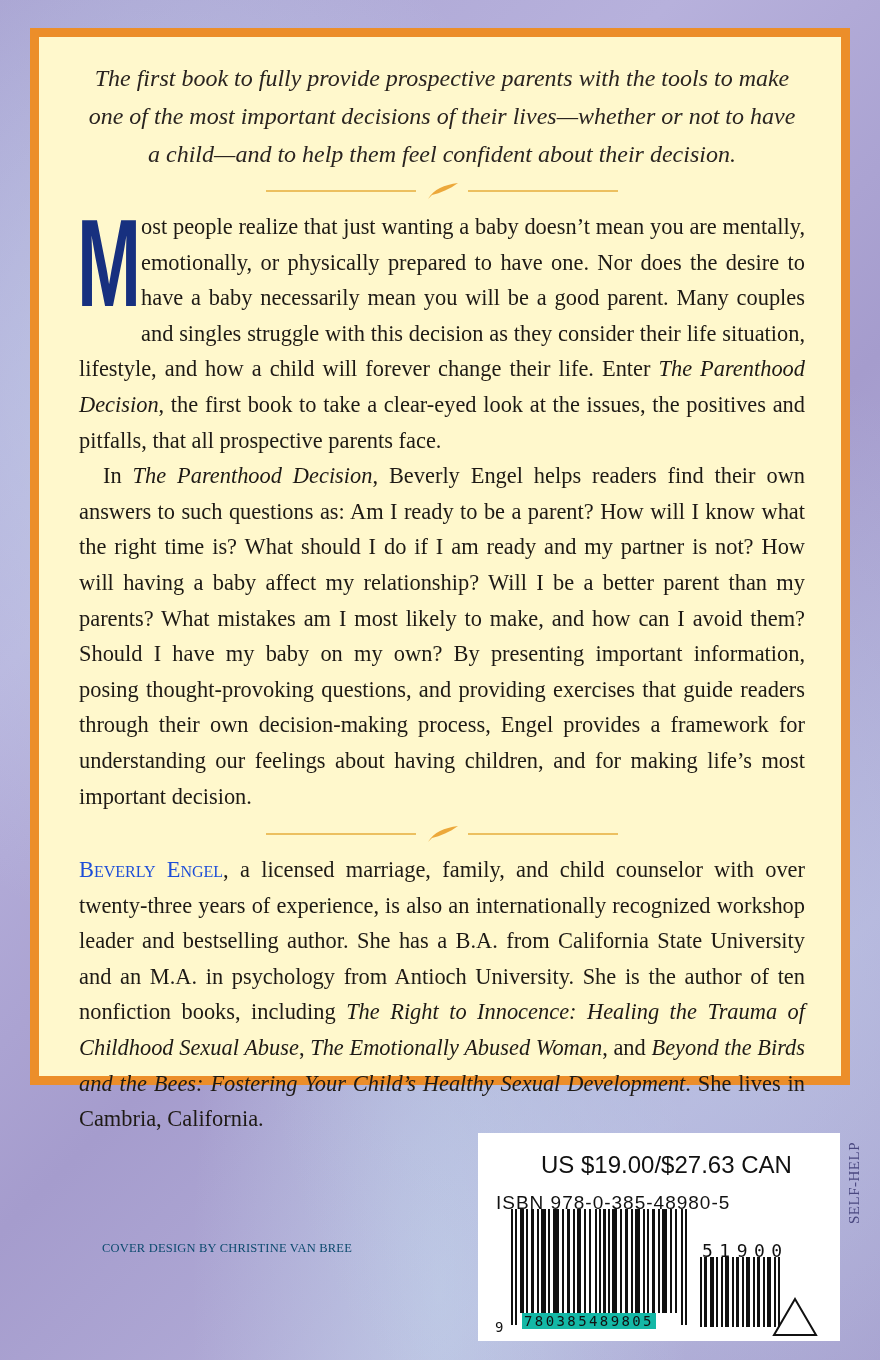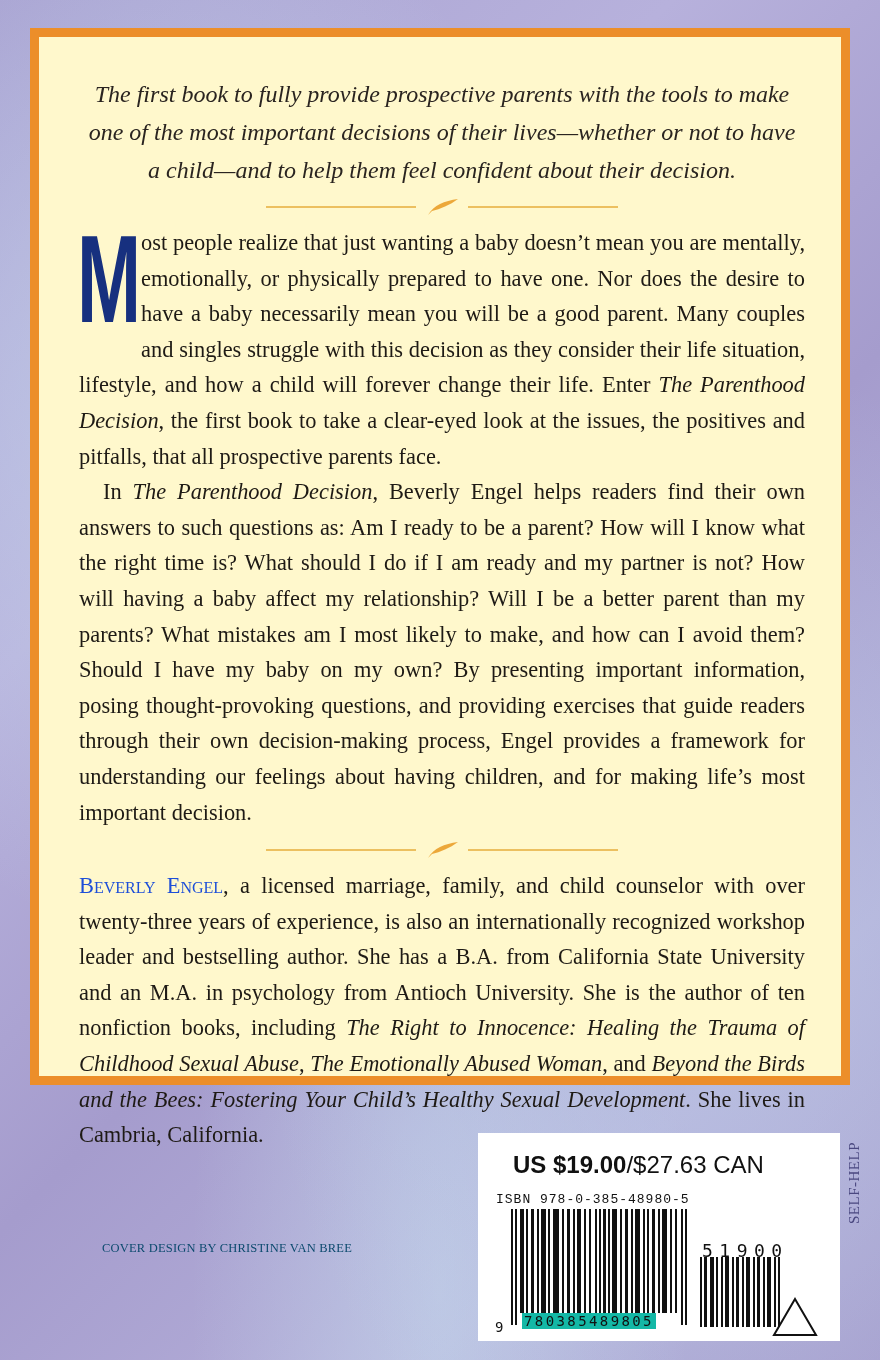--- a/index.html
+++ b/index.html
@@ -11,21 +11,21 @@
       radial-gradient(ellipse at 50% 95%, rgba(200,225,240,0.5) 0%, rgba(0,0,0,0) 40%),
       linear-gradient(135deg, #a9a3d2 0%, #b7b1dc 30%, #a59ccd 55%, #b4afd9 80%, #a69fce 100%);
     font-family: "DejaVu Serif", serif;
   }
   .frame {
     position: absolute; left: 30px; top: 28px; width: 820px; height: 1057px;
     background: #ec8e2a; box-sizing: border-box; padding: 9px;
   }
   .panel {
     width: 100%; height: 100%; background: #fff8cc; box-sizing: border-box;
-    padding: 38px 36px 0 40px; color: #1e1a15;
+    padding: 22px 36px 0 40px; color: #1e1a15;
   }
   .tagline {
     font-family: "Liberation Serif", serif; font-style: italic;
     font-size: 24px; line-height: 38px; text-align: center; color: #2a2420;
     margin: 0 8px;
   }
   .ornament { display: flex; align-items: center; justify-content: center; height: 20px; margin: 8px 0 8px 0; }
   .ornament .line { width: 150px; height: 2px; background: #ecc060; }
   .ornament .leaf { width: 40px; height: 20px; margin: 0 6px; }
   .body-text {
@@ -43,24 +43,24 @@
   .indent { text-indent: 24px; font-family: Liberation Serif, serif; }
   .author-name { font-variant: small-caps; color: #1d4ed8; }
   .price-box {
     position: absolute; left: 478px; top: 1133px; width: 362px; height: 208px;
     background: #ffffff;
   }
   .price {
     position: absolute; left: 35px; top: 18px; font-family: "Liberation Sans", sans-serif;
     font-size: 24px; color: #111;
   }
-  .price b { font-weight: bold; }
+  .price b { font-weight: normal; margin-left: 28px; }
   .isbn {
-    position: absolute; left: 18px; top: 59px; font-family: Liberation Mono, monospace;
-    font-size: 13px; letter-spacing: 1px; color: #111;
+    position: absolute; left: 18px; top: 59px; font-family: Liberation Sans, sans-serif;
+    font-size: 19px; letter-spacing: 1px; color: #111;
   }
   .barcode-main { position: absolute; left: 33px; top: 76px; width: 176px; height: 116px; }
   .barcode-addon { position: absolute; left: 222px; top: 124px; width: 80px; height: 70px; }
   .bc-digits-left {
     position: absolute; left: 17px; top: 186px; font-family: "DejaVu Sans Mono", monospace;
     font-size: 14px; color: #111;
   }
   .bc-digits-main {
     position: absolute; left: 44px; top: 180px; font-family: "DejaVu Sans Mono", monospace;
     font-size: 14px; letter-spacing: 2.4px; color: #111; background: #14b8a6; padding: 0 2px;

